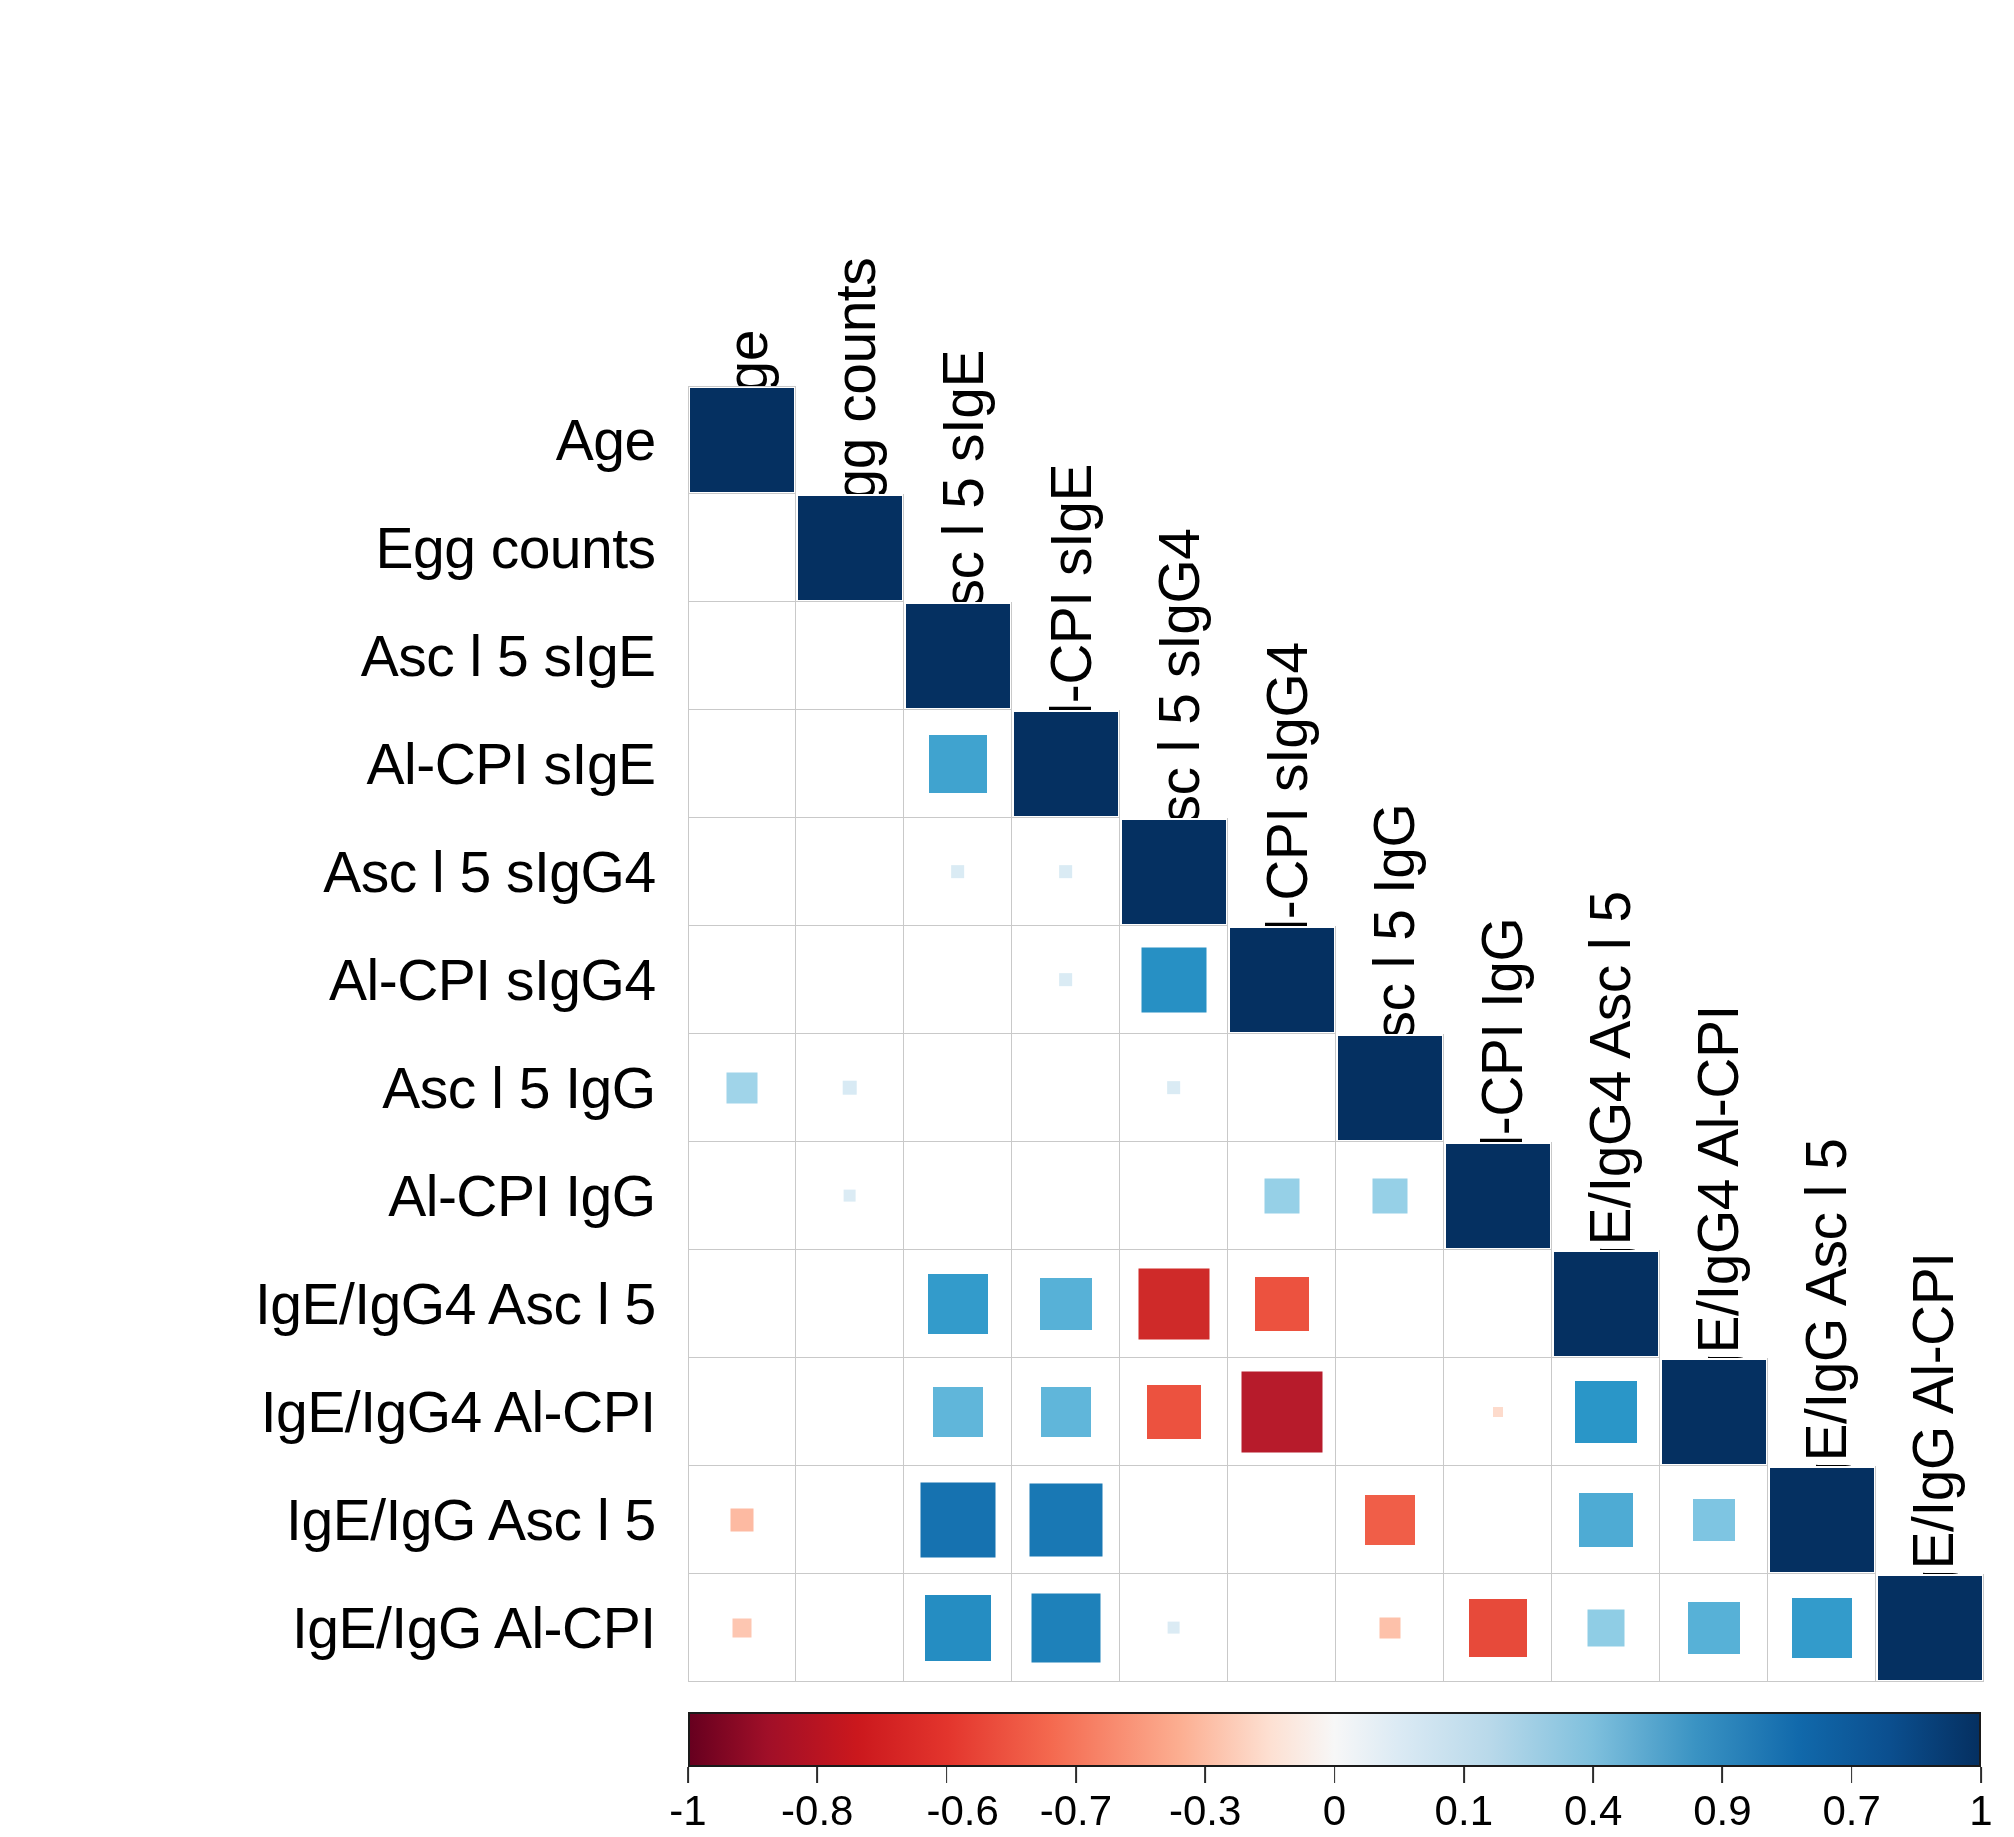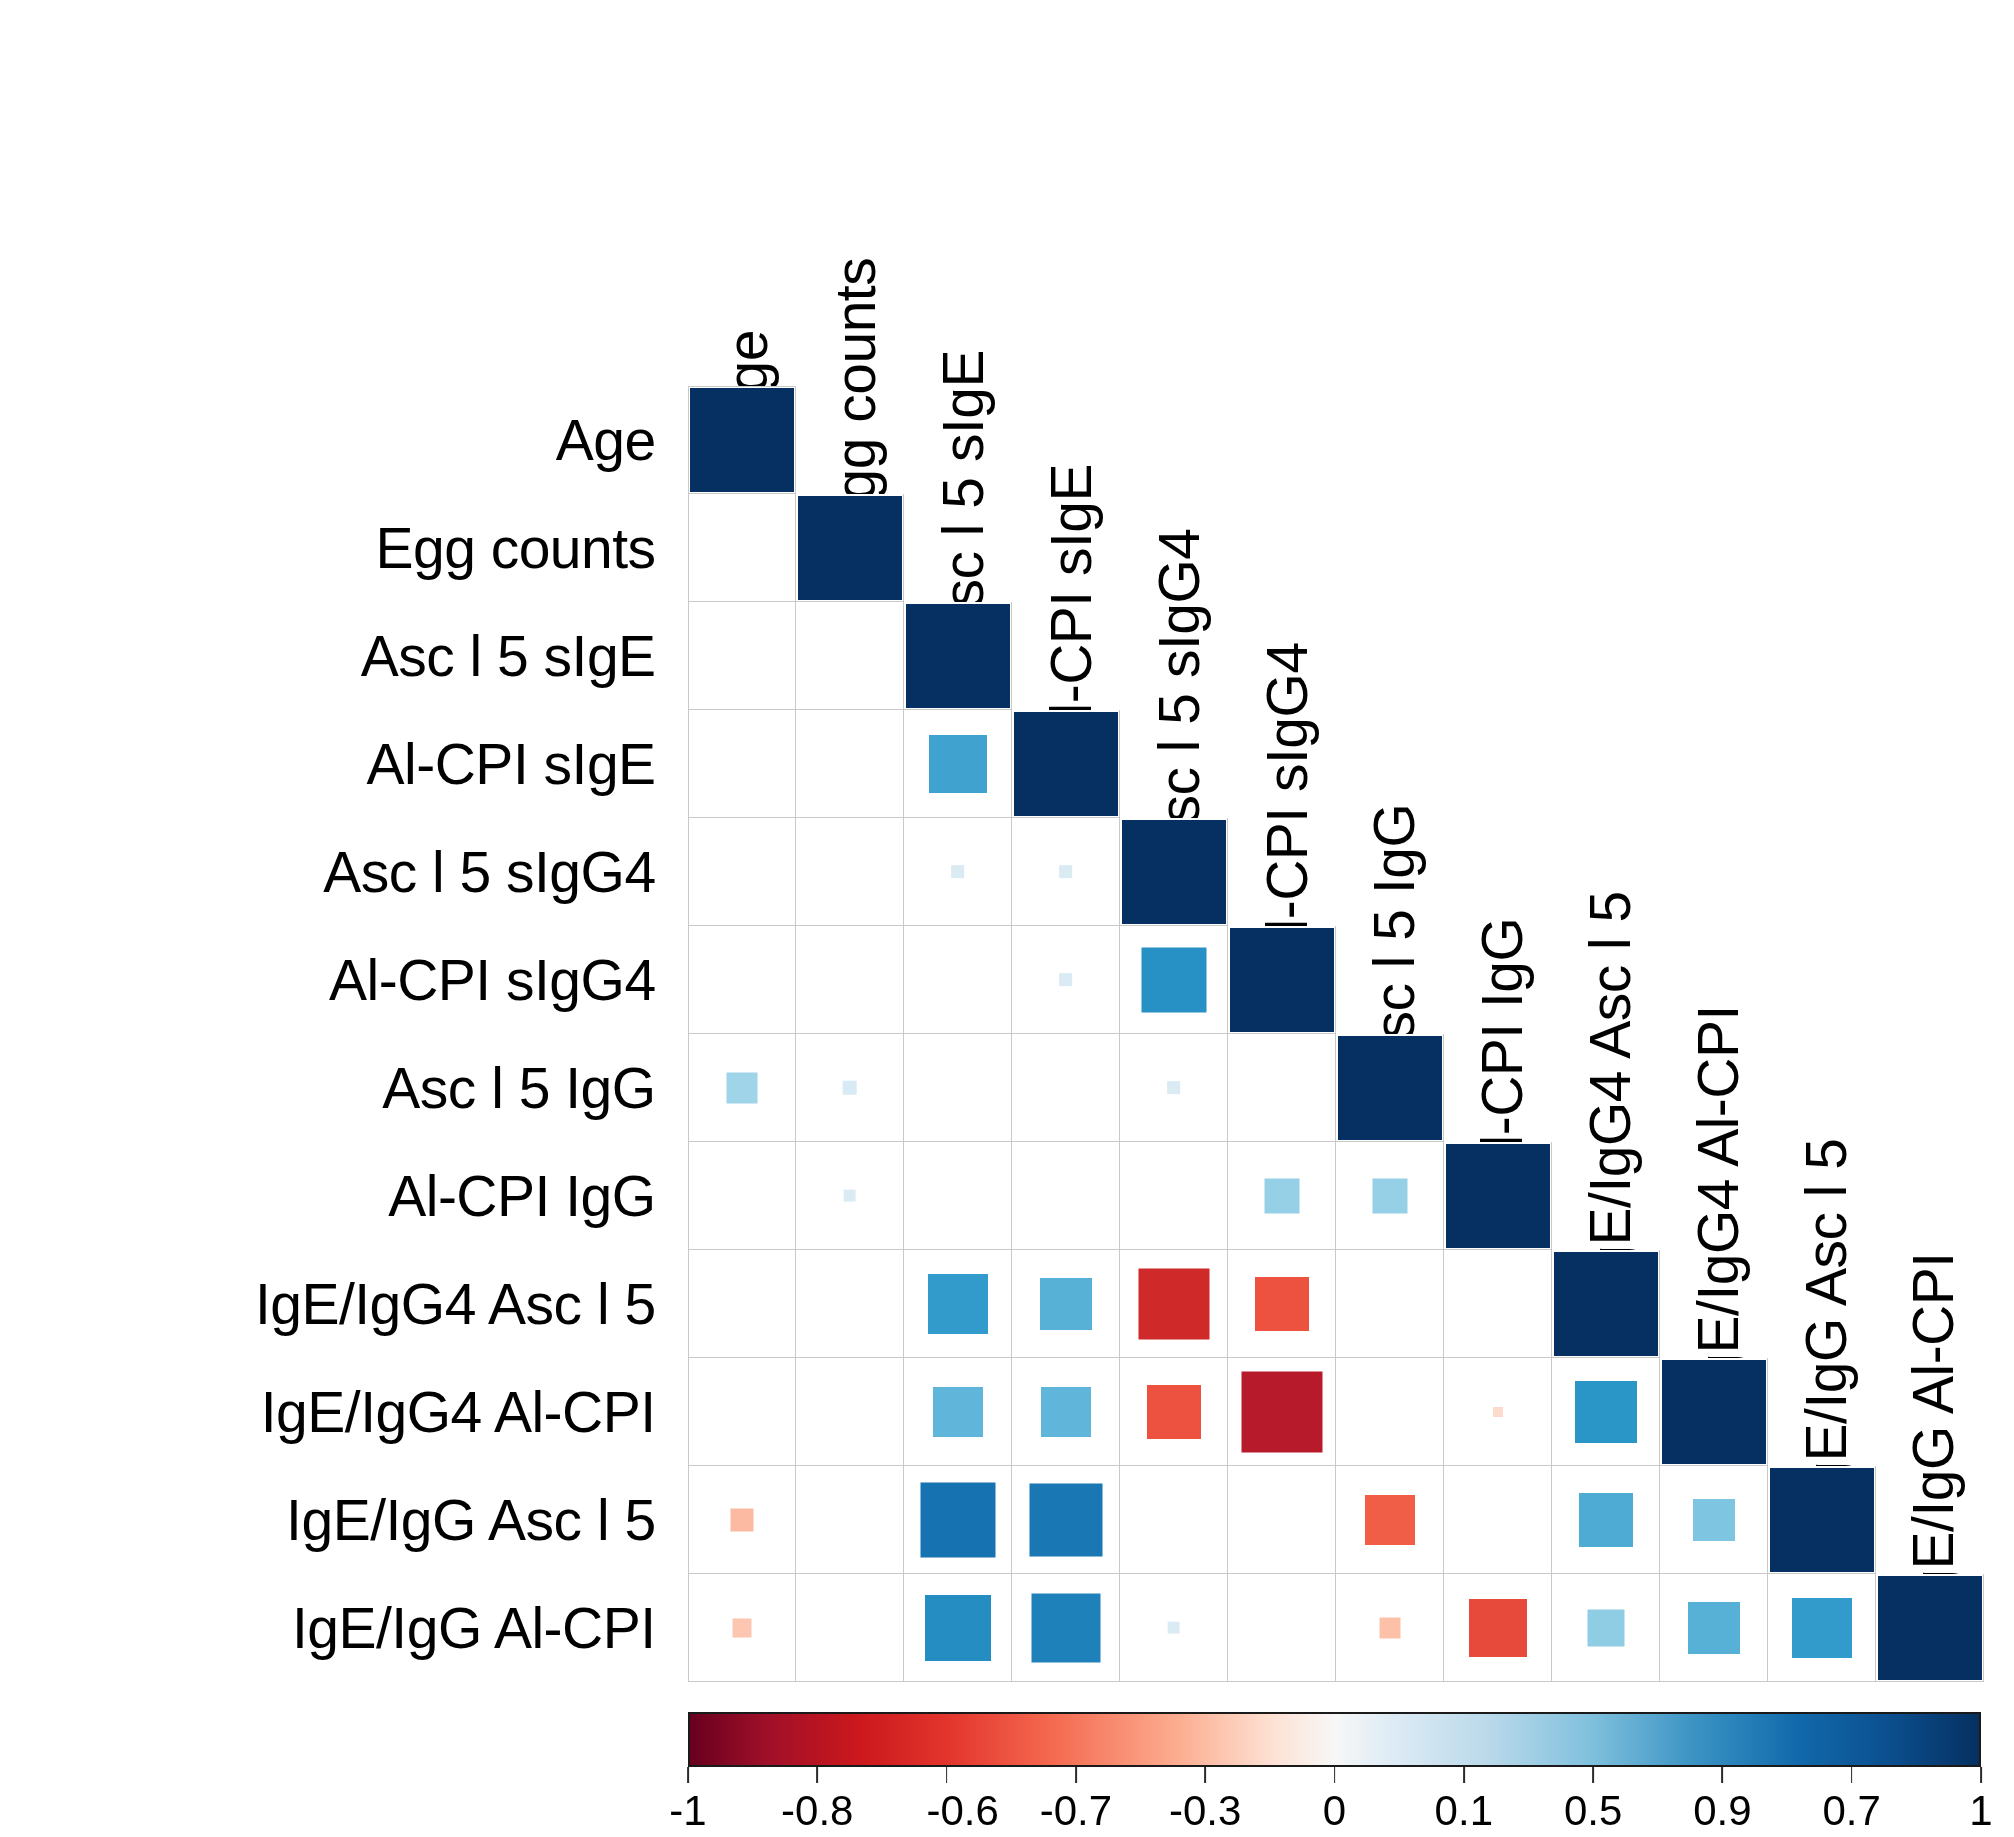--- a/index.html
+++ b/index.html
@@ -378,21 +378,21 @@
         <div class="ctick" style="left: 100%;"></div>
       </div>
     <div id="cblabels">
         <div class="clab" style="left: 0%;">-1</div>
         <div class="clab" style="left: 10%;">-0.8</div>
         <div class="clab" style="left: 20%; margin-left: 16px;">-0.6</div>
         <div class="clab" style="left: 30%;">-0.7</div>
         <div class="clab" style="left: 40%;">-0.3</div>
         <div class="clab" style="left: 50%;">0</div>
         <div class="clab" style="left: 60%;">0.1</div>
-        <div class="clab" style="left: 70%;">0.5</div>
+        <div class="clab" style="left: 70%;">0.4</div>
         <div class="clab" style="left: 80%;">0.9</div>
         <div class="clab" style="left: 90%;">0.7</div>
         <div class="clab" style="left: 100%;">1</div>
       </div>
   </div>
 
 </div>
 
 
 </body></html>

